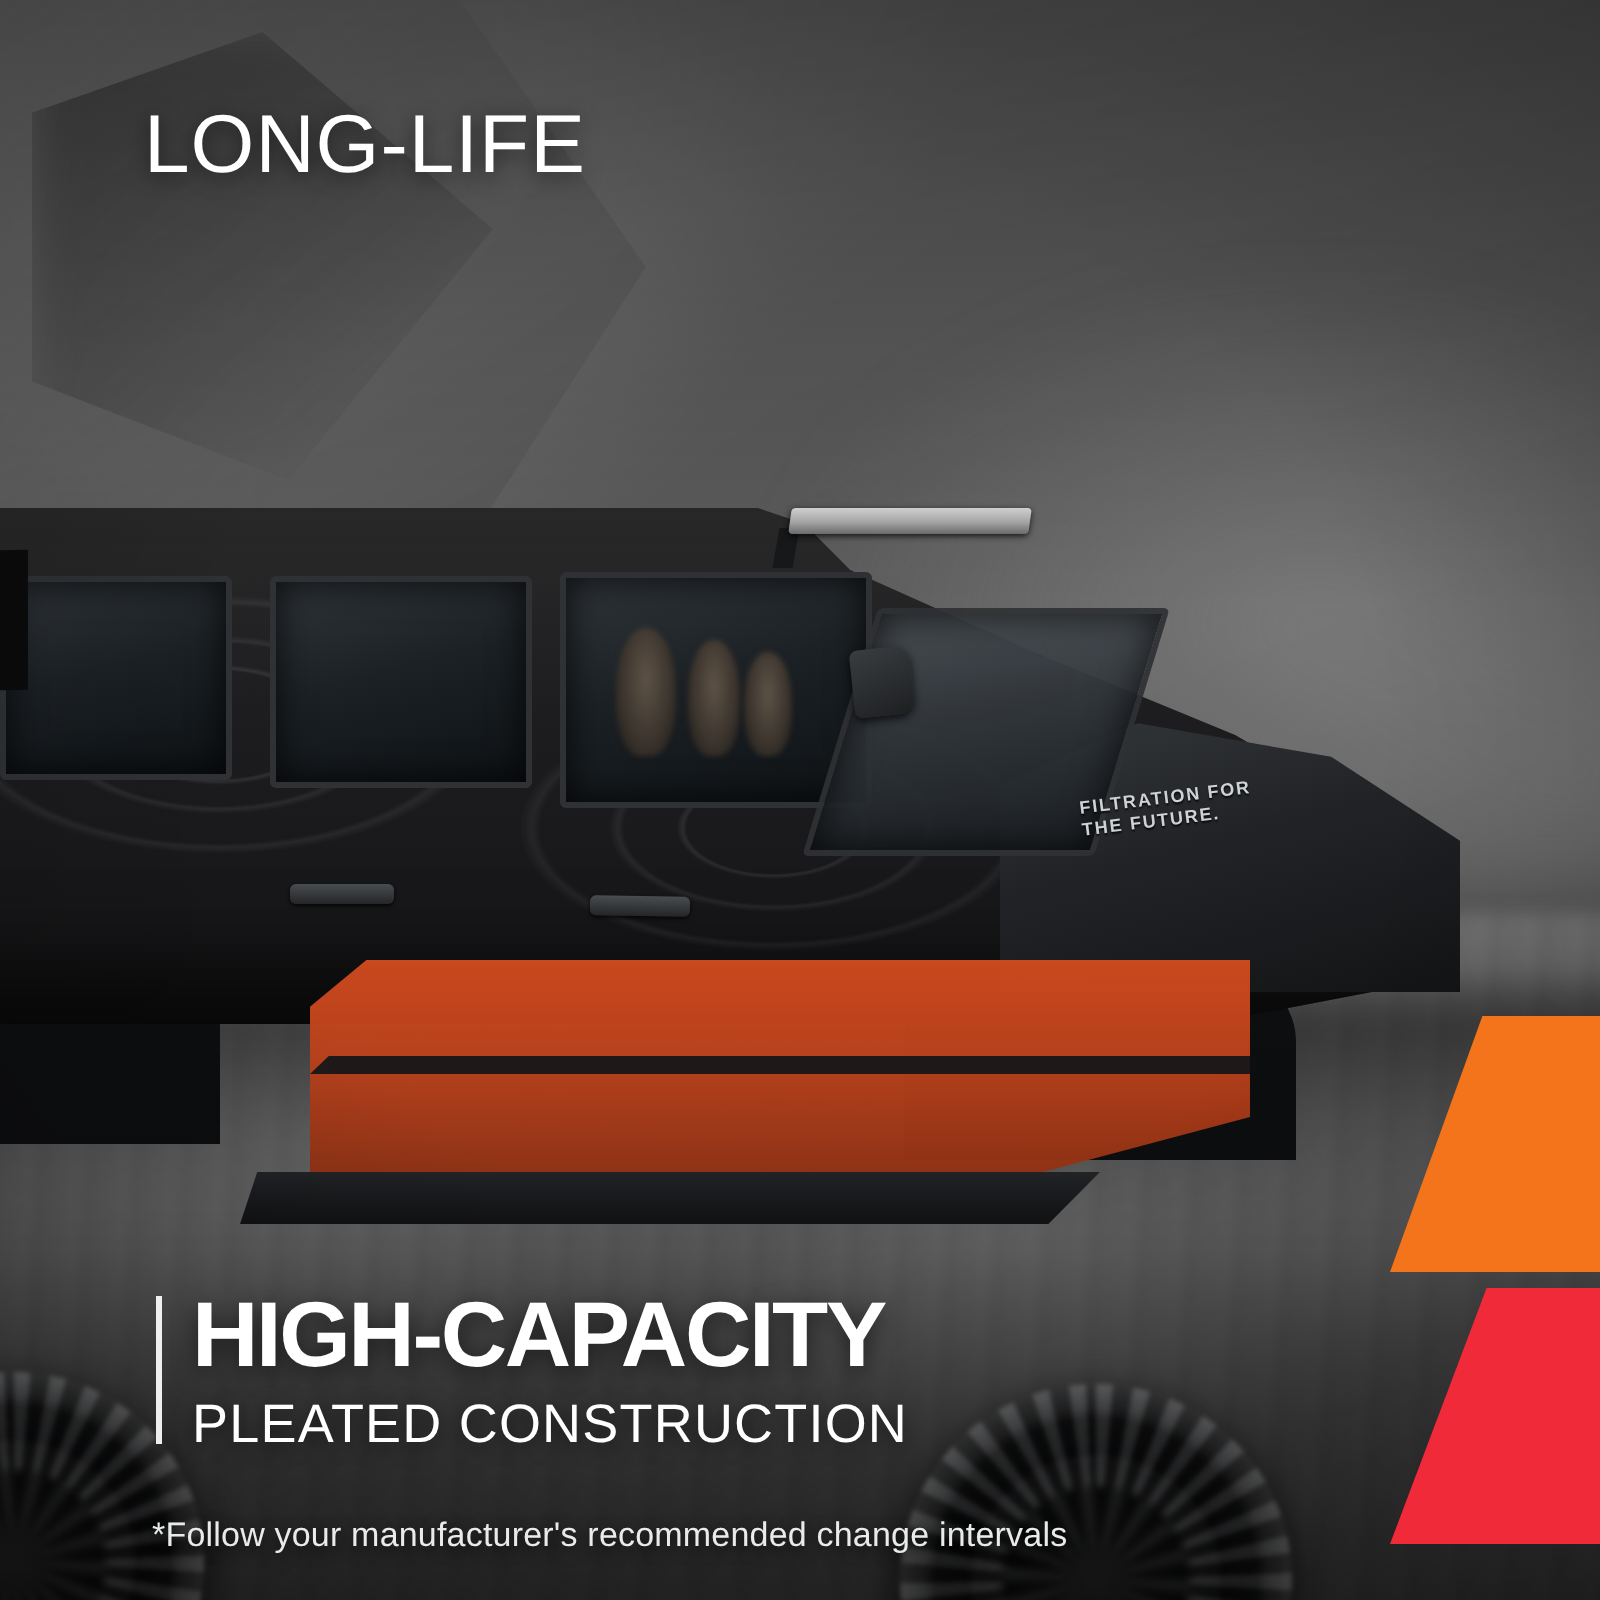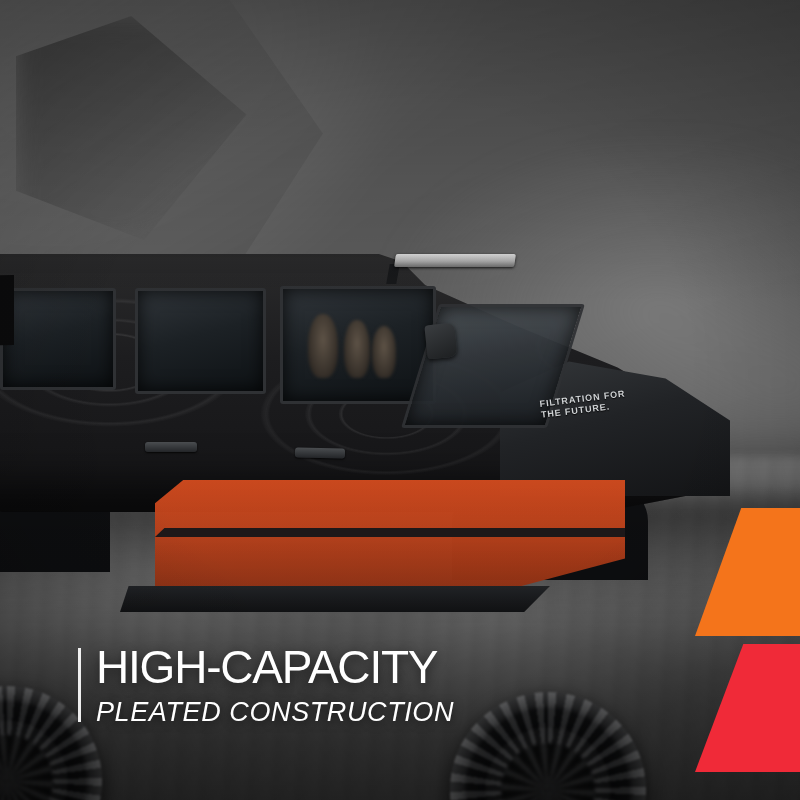--- a/index.html
+++ b/index.html
@@ -359,33 +359,32 @@
     position: absolute;
     left: 6px;
     top: 4px;
     width: 3px;
     height: 74px;
     background: #ffffff;
     opacity: .92;
   }
   .subhead {
     font-size: 46px;
-    font-weight: 400;
+    font-weight: 700;
     letter-spacing: -1.2px;
     line-height: 1;
     text-shadow: 0 3px 12px rgba(0,0,0,.6);
   }
   .subhead-sub {
     font-size: 27px;
     font-weight: 400;
     letter-spacing: .6px;
     line-height: 1;
     margin-top: 9px;
     text-shadow: 0 2px 10px rgba(0,0,0,.6);
-    font-style: italic;
   }
   .footnote {
     position: absolute;
     left: 76px;
     top: 758px;
     color: #e9eaea;
     font-size: 17px;
     font-weight: 400;
     letter-spacing: .1px;
     text-shadow: 0 2px 8px rgba(0,0,0,.7);
@@ -449,22 +448,24 @@
     <div class="wheel wheel-rear"></div>
     <div class="wheel wheel-front"></div>
   </div>
 
   <div class="vignette"></div>
 
   <div class="shape shape-orange"></div>
   <div class="shape shape-red"></div>
 
   <div class="copy-top">
+    <div class="eyebrow">LONG-LIFE</div>
   </div>
 
   <div class="copy-bottom">
     <div class="divider-bar"></div>
     <div class="subhead">HIGH-CAPACITY</div>
     <div class="subhead-sub">PLEATED CONSTRUCTION</div>
   </div>
 
+  <div class="footnote">*Follow your manufacturer's recommended change intervals</div>
 
 </div>
 
 </body></html>

